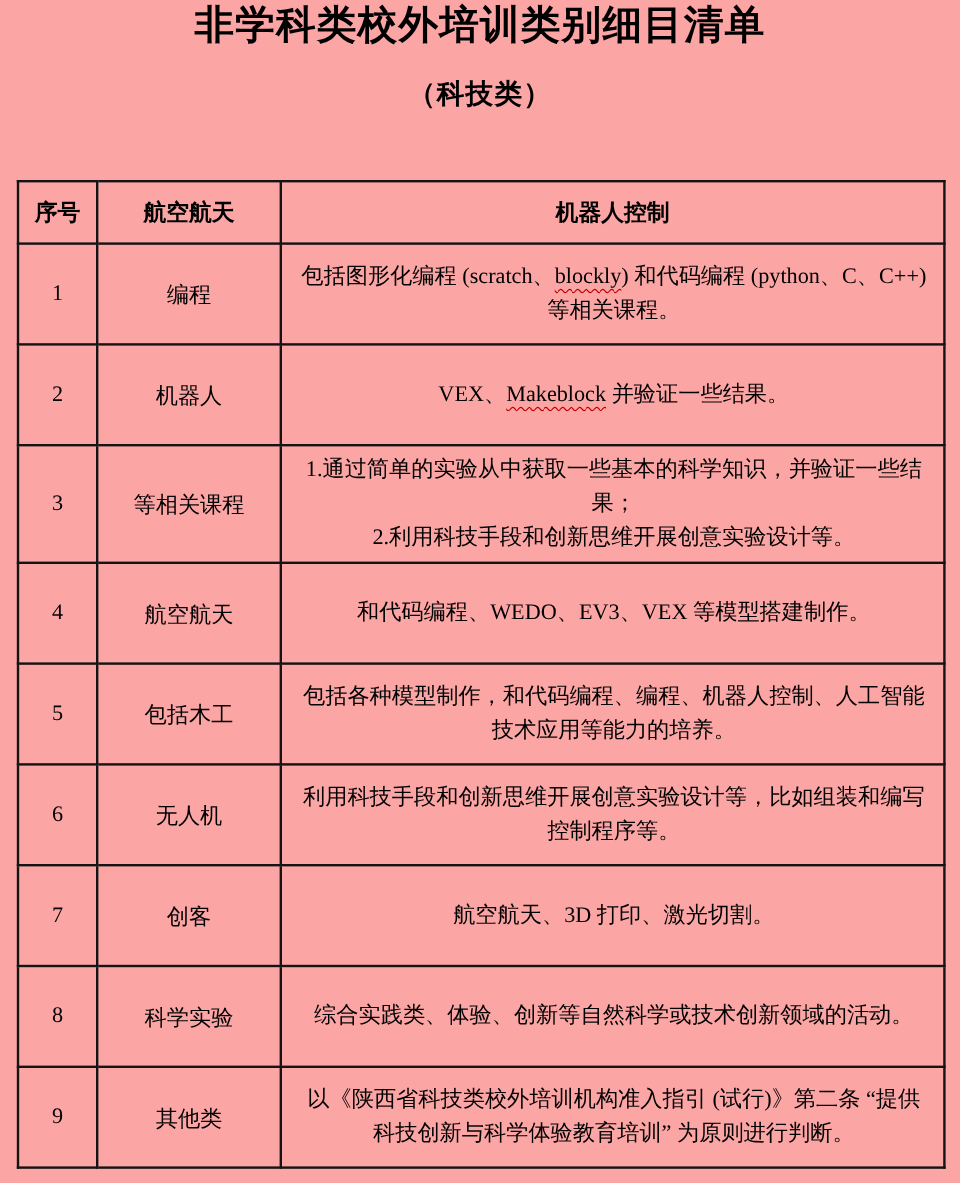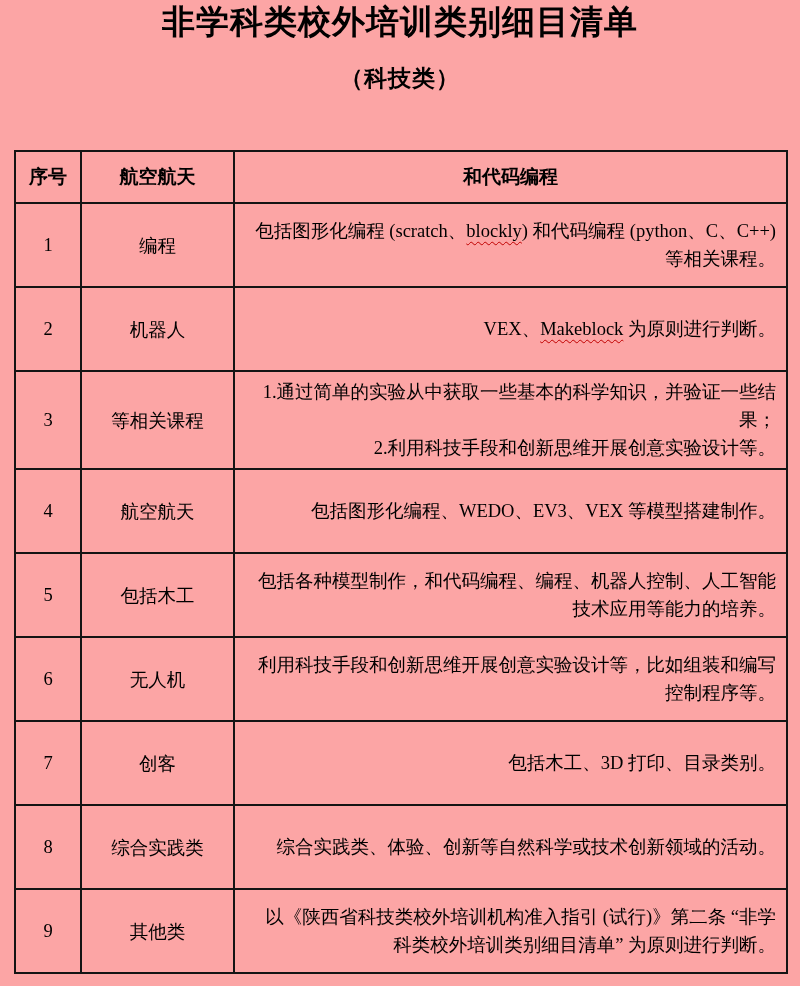--- a/index.html
+++ b/index.html
@@ -50,21 +50,21 @@
   table.catalog tbody tr { height: 84px; }
   table.catalog th {
     font-weight: bold;
     text-align: center;
     font-size: 19px;
   }
   td.cell-num, td.cell-cat {
     text-align: center;
   }
   td.cell-content {
-    text-align: right;
+    text-align: center;
     padding: 6px 10px 6px 12px;
     line-height: 28px;
     white-space: pre-wrap;
   }
   .wavy {
     text-decoration: underline;
     text-decoration-style: wavy;
     text-decoration-color: #c00000;
     text-decoration-thickness: 1px;
     text-underline-offset: 4px;
@@ -82,66 +82,66 @@
   <table class="catalog">
     <colgroup>
       <col class="c-num">
       <col class="c-cat">
       <col class="c-content">
     </colgroup>
     <thead>
       <tr>
         <th>序号</th>
         <th>航空航天</th>
-        <th>和代码编程</th>
+        <th>机器人控制</th>
       </tr>
     </thead>
     <tbody id="table-body">
         <tr>
           <td class="cell-num">1</td>
           <td class="cell-cat">编程</td>
           <td class="cell-content"><span>包括图形化编程 (scratch、</span><span class="wavy">blockly</span><span>) 和代码编程 (python、C、C++) 等相关课程。</span></td>
         </tr>
         <tr>
           <td class="cell-num">2</td>
           <td class="cell-cat">机器人</td>
-          <td class="cell-content"><span>VEX、</span><span class="wavy">Makeblock</span><span> 为原则进行判断。</span></td>
+          <td class="cell-content"><span>VEX、</span><span class="wavy">Makeblock</span><span> 并验证一些结果。</span></td>
         </tr>
         <tr>
           <td class="cell-num">3</td>
           <td class="cell-cat">等相关课程</td>
           <td class="cell-content"><span>1.通过简单的实验从中获取一些基本的科学知识，并验证一些结果；
 2.利用科技手段和创新思维开展创意实验设计等。</span></td>
         </tr>
         <tr>
           <td class="cell-num">4</td>
           <td class="cell-cat">航空航天</td>
-          <td class="cell-content"><span>包括图形化编程、WEDO、EV3、VEX 等模型搭建制作。</span></td>
+          <td class="cell-content"><span>和代码编程、WEDO、EV3、VEX 等模型搭建制作。</span></td>
         </tr>
         <tr>
           <td class="cell-num">5</td>
           <td class="cell-cat">包括木工</td>
           <td class="cell-content"><span>包括各种模型制作，和代码编程、编程、机器人控制、人工智能技术应用等能力的培养。</span></td>
         </tr>
         <tr>
           <td class="cell-num">6</td>
           <td class="cell-cat">无人机</td>
           <td class="cell-content"><span>利用科技手段和创新思维开展创意实验设计等，比如组装和编写控制程序等。</span></td>
         </tr>
         <tr>
           <td class="cell-num">7</td>
           <td class="cell-cat">创客</td>
-          <td class="cell-content"><span>包括木工、3D 打印、目录类别。</span></td>
+          <td class="cell-content"><span>航空航天、3D 打印、激光切割。</span></td>
         </tr>
         <tr>
           <td class="cell-num">8</td>
-          <td class="cell-cat">综合实践类</td>
+          <td class="cell-cat">科学实验</td>
           <td class="cell-content"><span>综合实践类、体验、创新等自然科学或技术创新领域的活动。</span></td>
         </tr>
         <tr>
           <td class="cell-num">9</td>
           <td class="cell-cat">其他类</td>
-          <td class="cell-content"><span>以《陕西省科技类校外培训机构准入指引 (试行)》第二条 “非学科类校外培训类别细目清单” 为原则进行判断。</span></td>
+          <td class="cell-content"><span>以《陕西省科技类校外培训机构准入指引 (试行)》第二条 “提供科技创新与科学体验教育培训” 为原则进行判断。</span></td>
         </tr>
       </tbody>
   </table>
 
 </div>
 
 </body></html>

